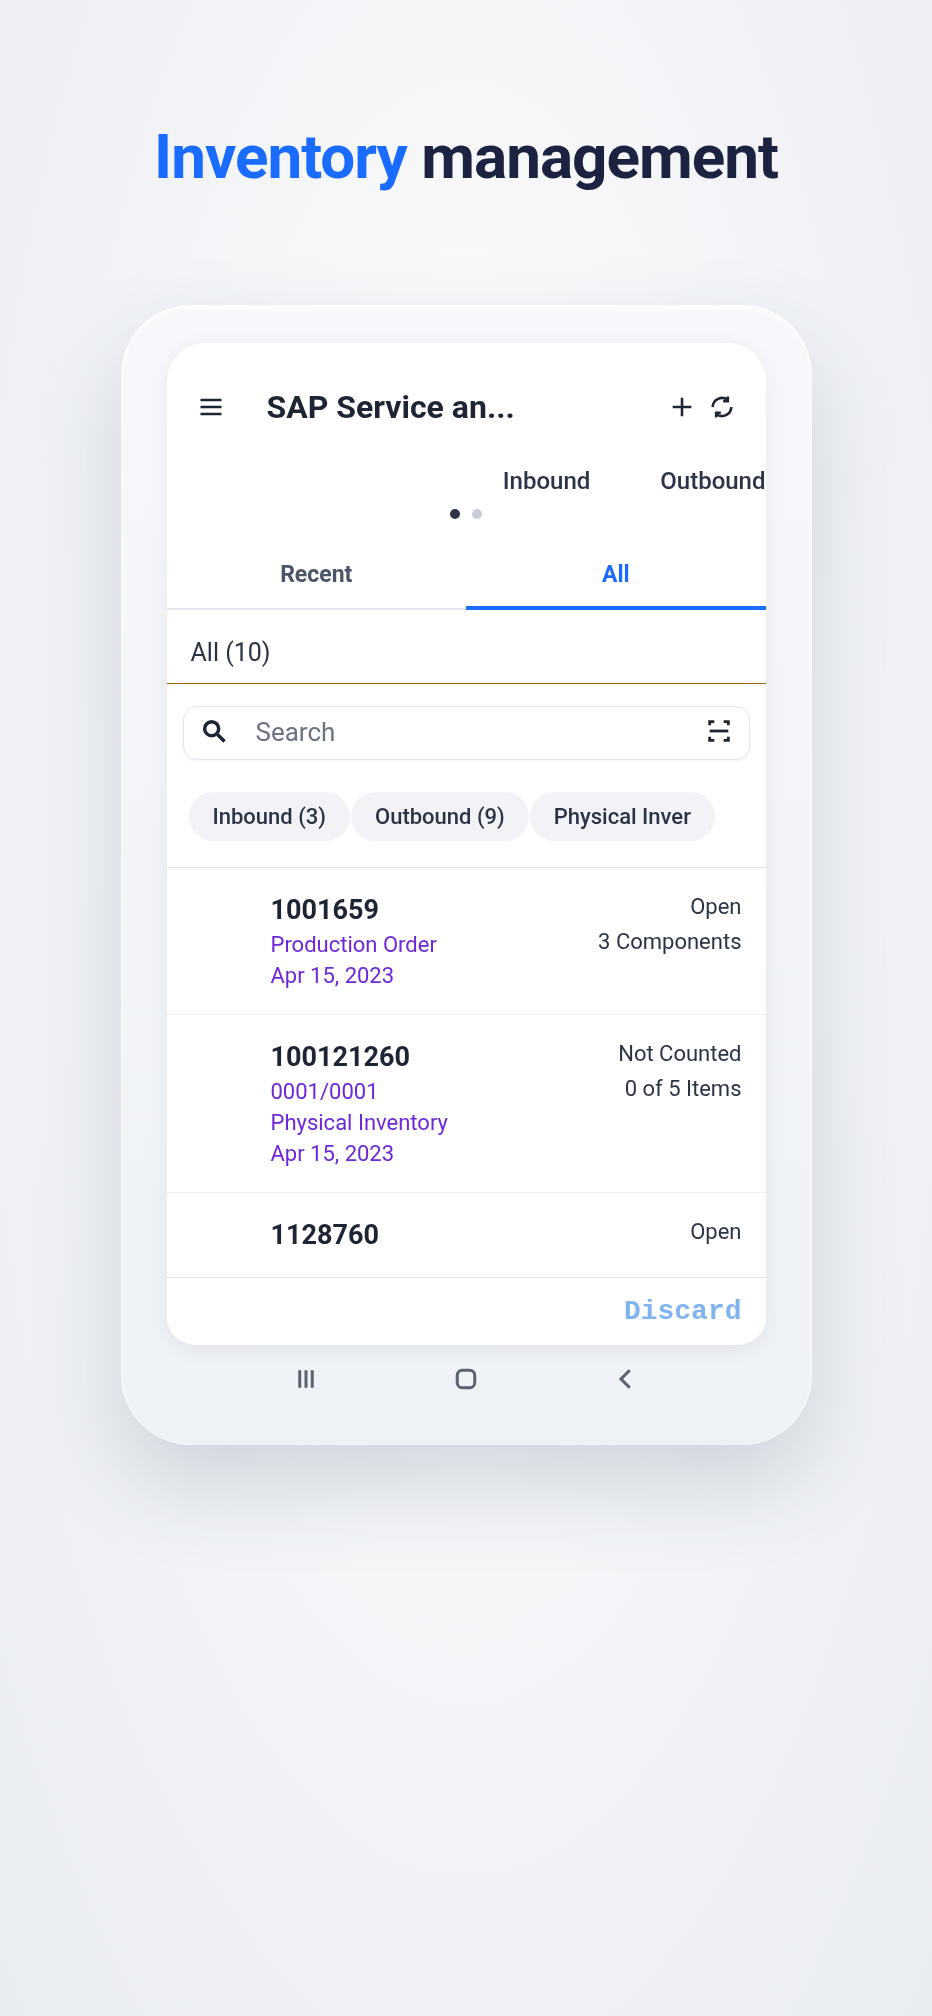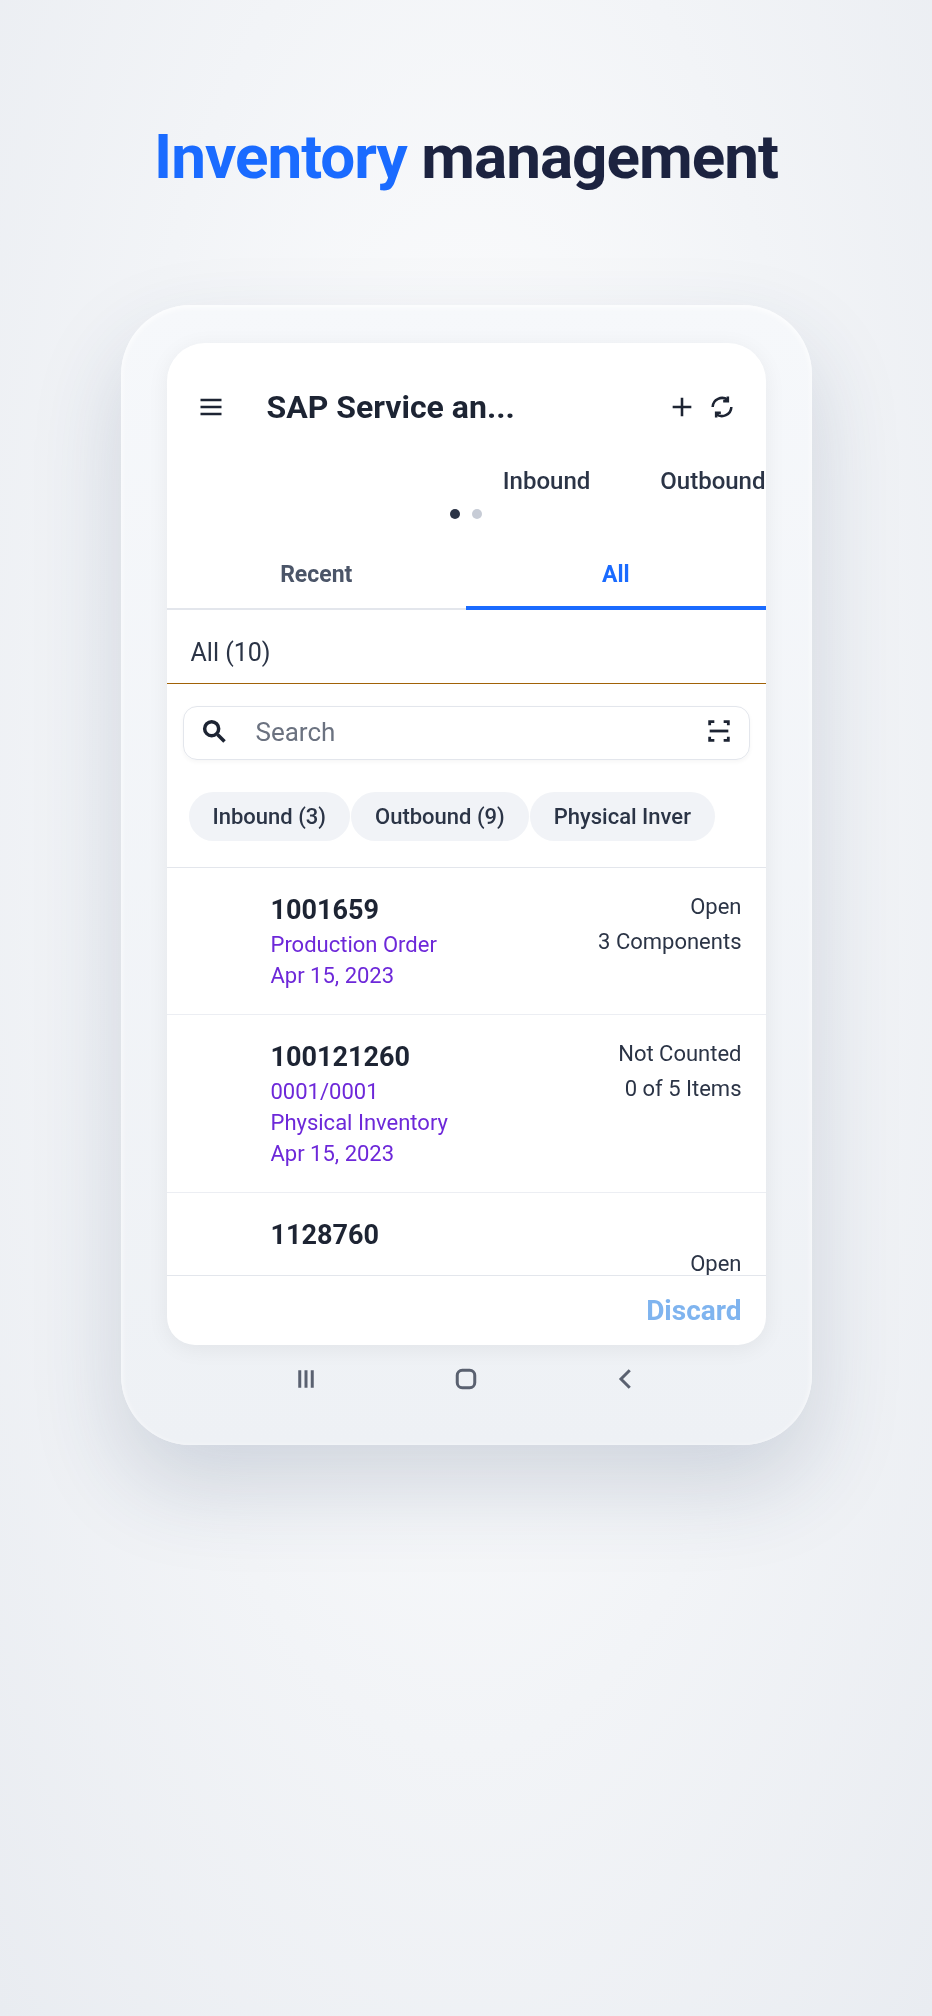--- a/index.html
+++ b/index.html
@@ -158,20 +158,21 @@
 
   .footer {
     border-top:1px solid #e3e6ec;
     padding: 18px 24px;
     text-align:right;
   }
   .footer .discard {
     font-size:28px;
     font-weight:700;
     color:#7fb4ef;
+    font-family:Liberation Mono, monospace;
   }
 
   .navbar {
     height:72px;
     display:flex;
     align-items:center;
     justify-content:space-around;
     padding: 0 60px;
   }
   .navbar svg { width:30px;height:30px; stroke:#5a6170; fill:none; stroke-width:2.4; }
@@ -274,21 +275,21 @@
           <div class="line">0001/0001</div>
           <div class="line">Physical Inventory</div>
           <div class="line">Apr 15, 2023</div>
         </div>
         <div class="right">
           <div class="status">Not Counted</div>
           <div class="meta">0 of 5 Items</div>
         </div>
       </div>
 
-      <div class="row" style="border-bottom:none;flex-direction:column;">
+      <div class="row" style="border-bottom:none;">
         <div class="left">
           <div class="id">1128760</div>
         </div>
         <div class="right">
           <div class="status">Open</div>
         </div>
       </div>
 
     </div>
 

